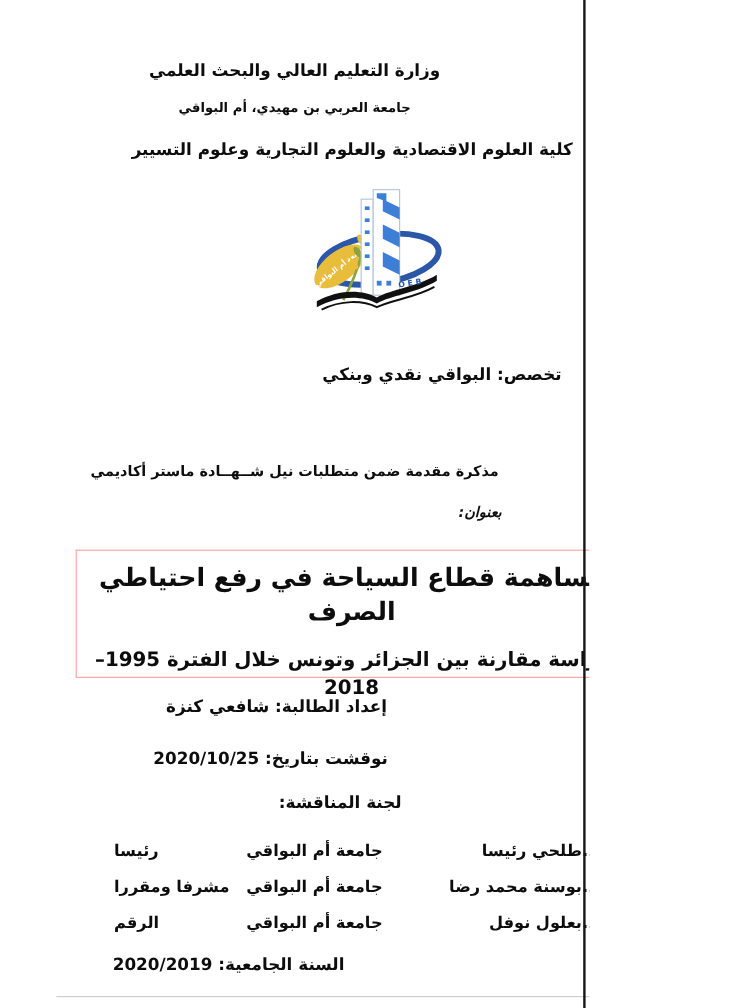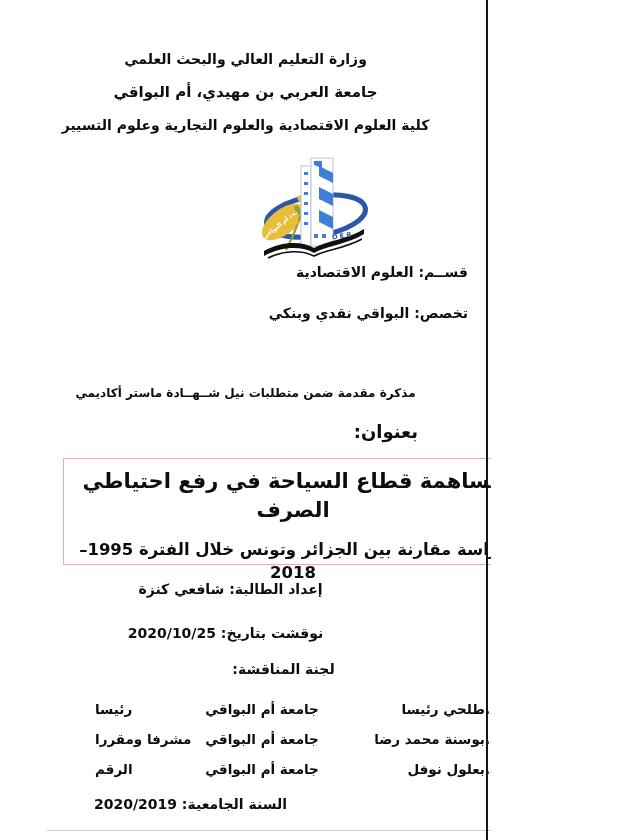--- a/index.html
+++ b/index.html
@@ -14,29 +14,29 @@
   html,body{margin:0;padding:0;background:#fff;}
   .page{
     position:relative;width:491px;height:840px;background:#fff;overflow:hidden;
     font-family:"DejaVu Sans",sans-serif;font-weight:bold;color:var(--text);
     direction:rtl;
   }
   .line{position:absolute;white-space:nowrap;line-height:1.3;}
   .center{left:0;width:100%;text-align:center;}
   .hdr{font-size:14px;}
   .hdr1{top:50px;}
-  .hdr2{top:83px;font-size:15px;}
-  .hdr3{top:116px;}
+  .hdr2{top:83px;font-size:11px;}
+  .hdr3{top:116px;padding-left:48px;}
   .logo-wrap{position:absolute;left:256px;top:156px;width:114px;height:114px;direction:ltr;}
   .info{font-size:14px;right:23px;text-align:right;}
   .info1{top:263px;}
   .info2{top:304px;}
   .info3{top:341px;}
   .memo{top:386px;font-size:12px;}
-  .entitled{top:420px;right:73px;font-size:18px;}
+  .entitled{top:420px;right:73px;font-size:12px;font-style:italic;}
   .title-box{
     position:absolute;left:63px;top:458px;width:460px;height:107px;
     border:1px solid #fca5a5;box-sizing:border-box;text-align:center;background:#fff;
   }
   .title-main{margin-top:8px;font-size:21px;line-height:1.4;}
   .title-sub{margin-top:12px;font-size:16.5px;line-height:1.4;}
   .student{top:580px;left:-15px;}
   .defense{top:624px;left:-20px;font-size:14.5px;}
   .committee-heading{top:660px;left:38px;}
   .student,.defense,.committee-heading,.year{font-size:14px;}
@@ -97,21 +97,20 @@
       </g>
 
       <g>
         <path d="M8,95 C26,85 46,85 58,92 C70,85 92,83 108,73 L108,78 C92,88 70,90 58,97 C46,90 26,90 8,100 Z" fill="#101010"></path>
         <path d="M12,102 C28,94 46,94 58,100 C70,94 90,92 106,83" stroke="#101010" fill="none" stroke-width="1.6"></path>
         <text x="86" y="82" text-anchor="middle" font-size="6.5" fill="var(--logo-blue)" transform="rotate(-9 86 82)" font-family="DejaVu Sans, sans-serif">O E B</text>
       </g>
     </svg>
   </div>
 
-  <div class="line info info1">قســم: العلوم الاقتصادية</div>
   <div class="line info info2">تخصص: البواقي نقدي وبنكي</div>
 
   <div class="line center memo">مذكرة مقدمة ضمن متطلبات نيل شــهــادة ماستر أكاديمي</div>
   <div class="line entitled">بعنوان:</div>
 
   <div class="title-box">
     <div class="title-main">مساهمة قطاع السياحة في رفع احتياطي الصرف</div>
     <div class="title-sub">دراسة مقارنة بين الجزائر وتونس خلال الفترة 1995–2018</div>
   </div>
 

